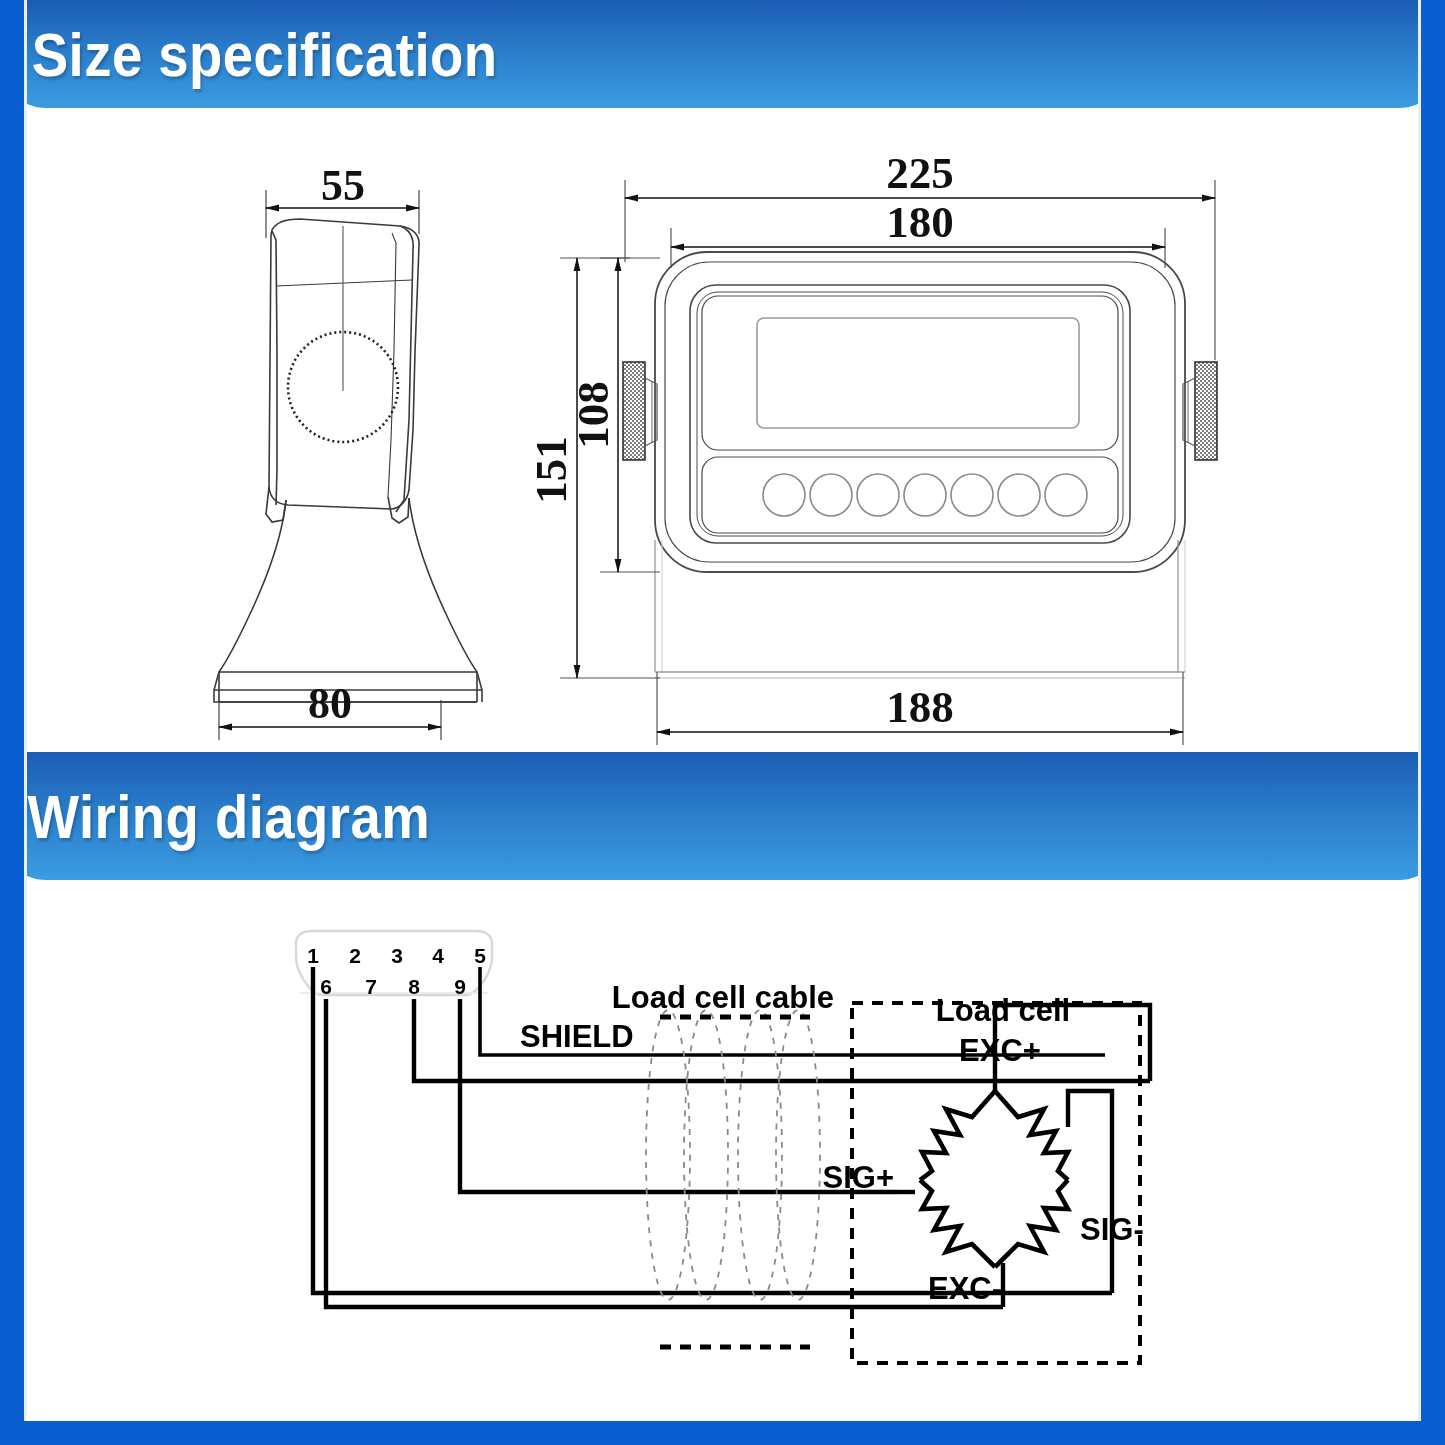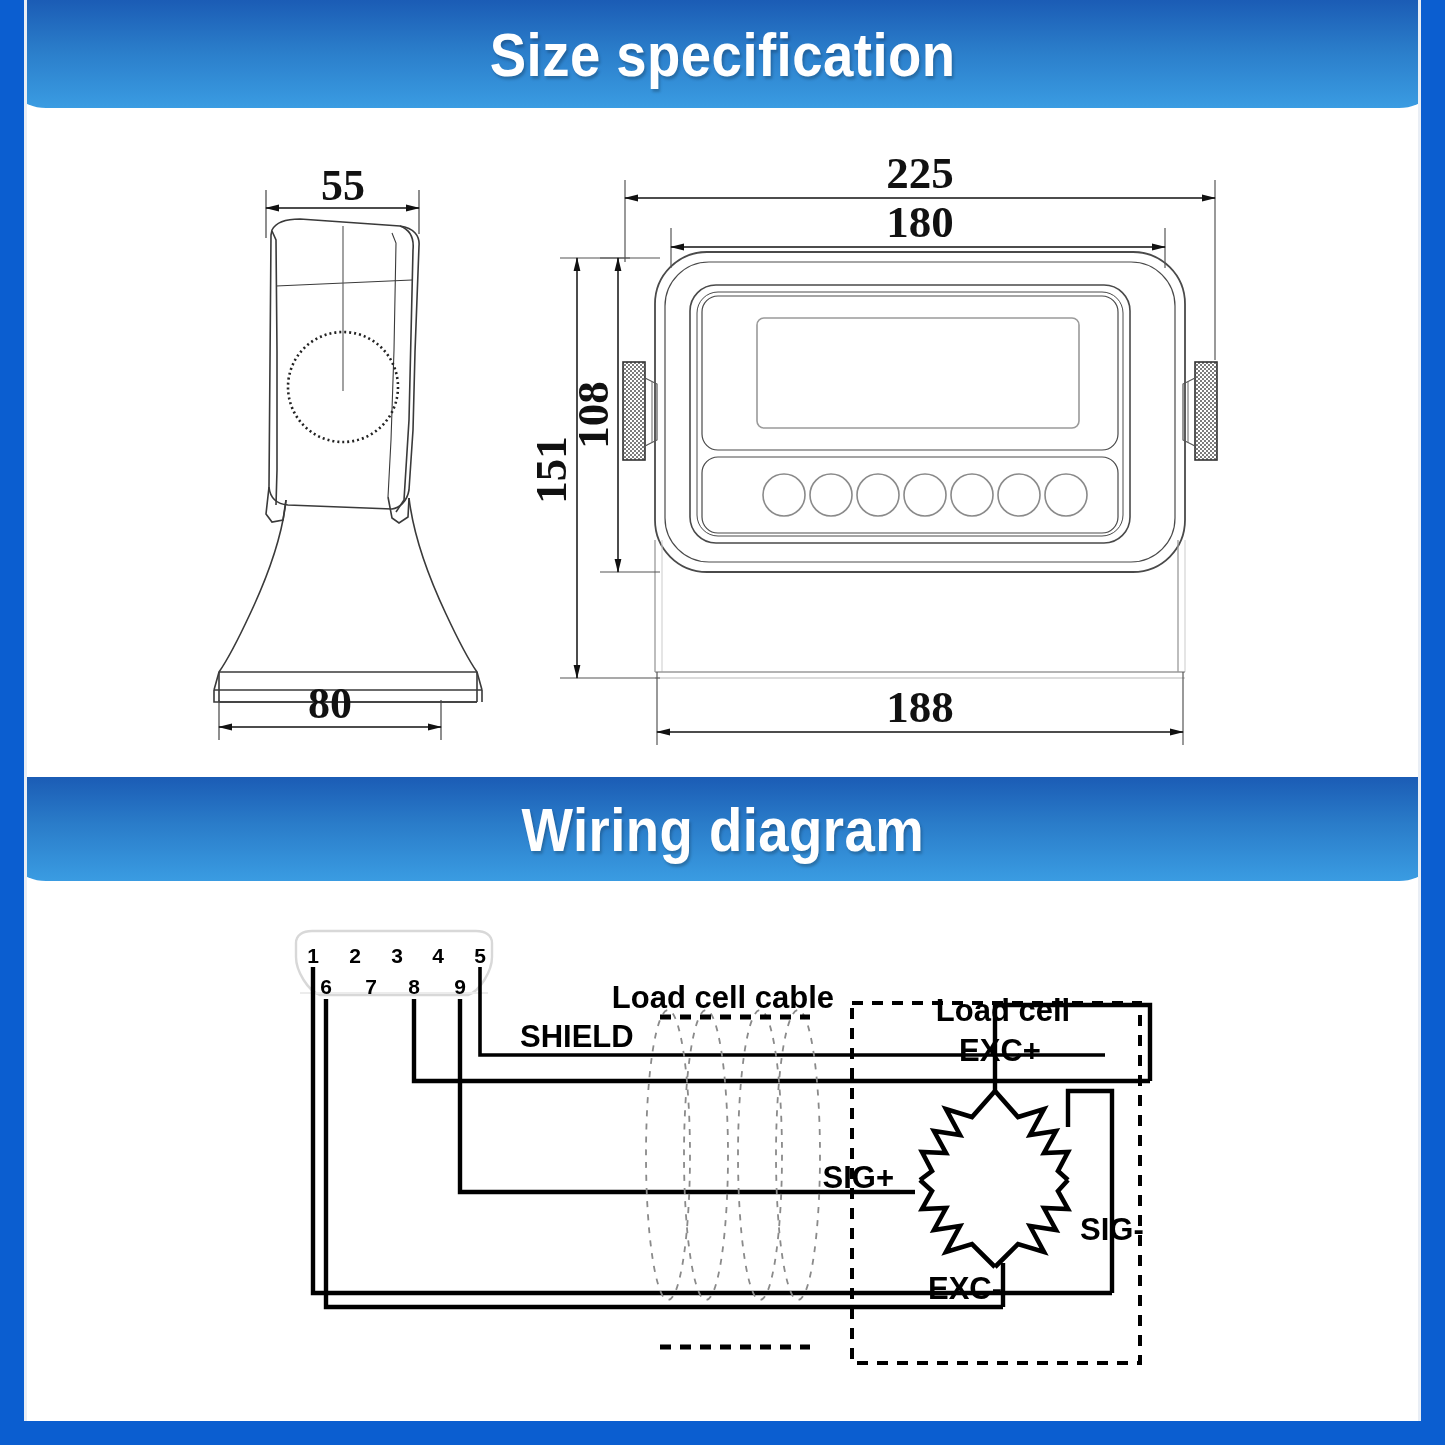--- a/index.html
+++ b/index.html
@@ -29,35 +29,35 @@
     pointer-events:none;
     z-index:4;
   }
 
   
   .banner{
     position:absolute;left:0;width:1445px;
     background:linear-gradient(180deg,#1b5cb5 0%,#2a7cc9 45%,#3a9ce2 100%);
     border-bottom-left-radius:46px;
     border-bottom-right-radius:46px;
-    display:flex;align-items:center;justify-content:center;
+    display:flex;align-items:center;
     box-sizing:border-box;
     z-index:3;
   }
   .banner-title{
     color:#ffffff;
     font-weight:bold;
     font-size:62px;
     letter-spacing:0.5px;
     text-shadow:2px 3px 3px rgba(0,0,0,0.22);
     transform:scaleX(0.88);
     white-space:nowrap;
   }
   #banner-size{top:0;height:108px;}
-  #banner-wiring{top:777px;height:104px;}
+  #banner-wiring{top:752px;height:128px;}
 
   
   svg{position:absolute;left:0;top:0;}
   #svg-size{z-index:1;}
   #svg-wiring{z-index:1;}
 
   .dimtxt{
     font-family:"Liberation Serif", serif;
     font-weight:bold;
     fill:#111;

